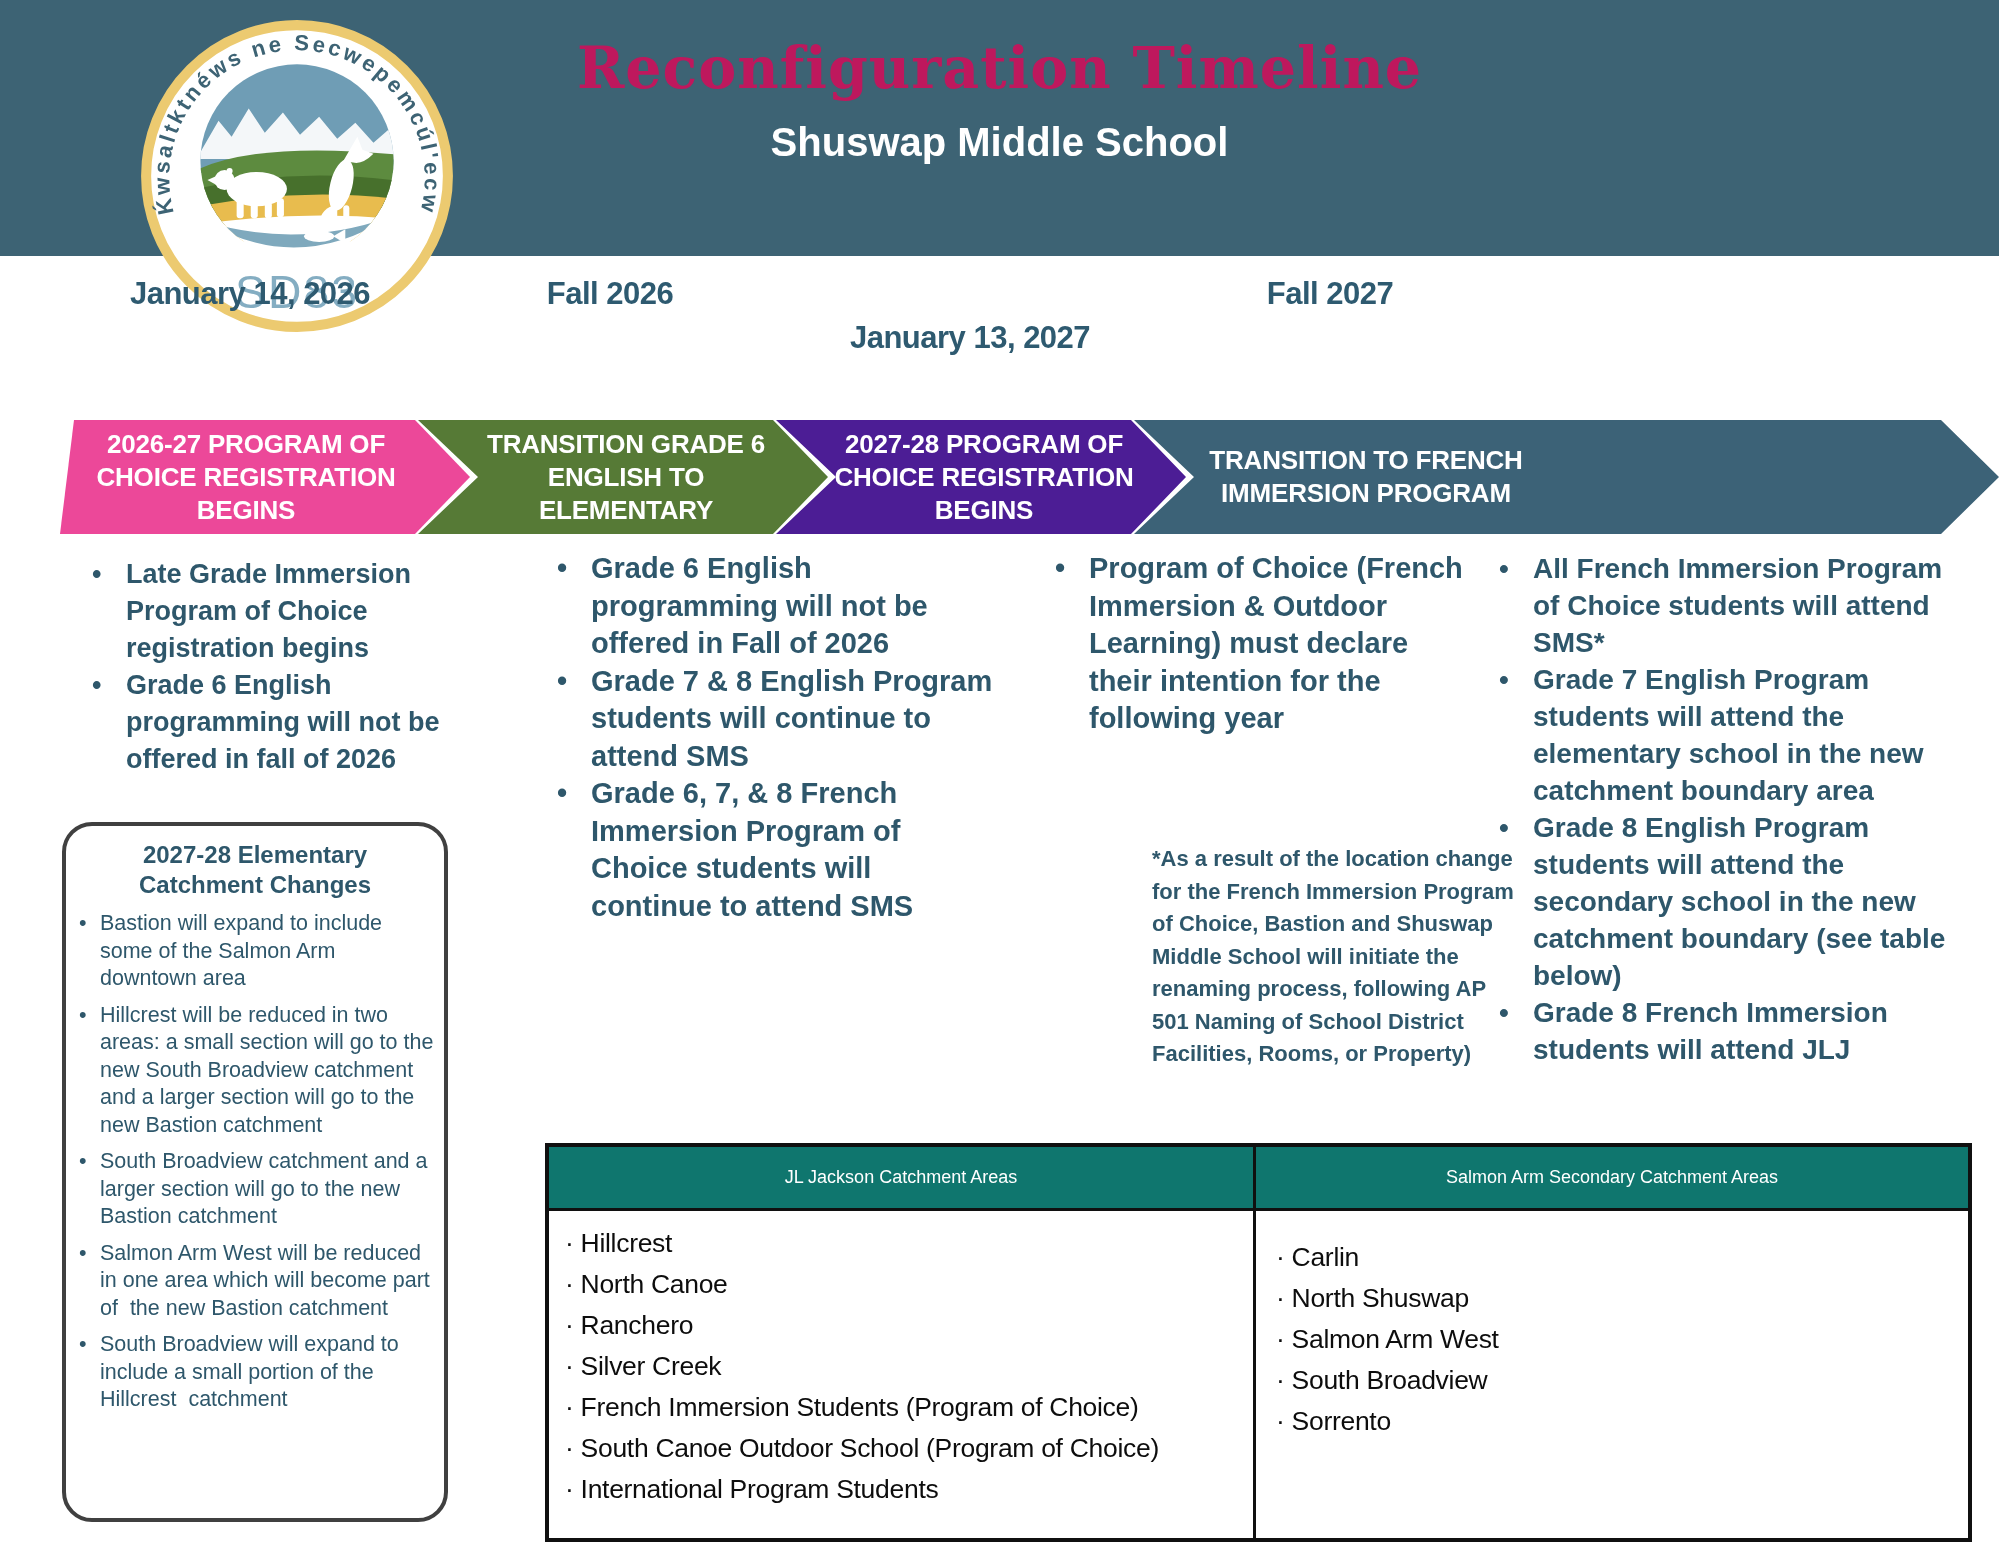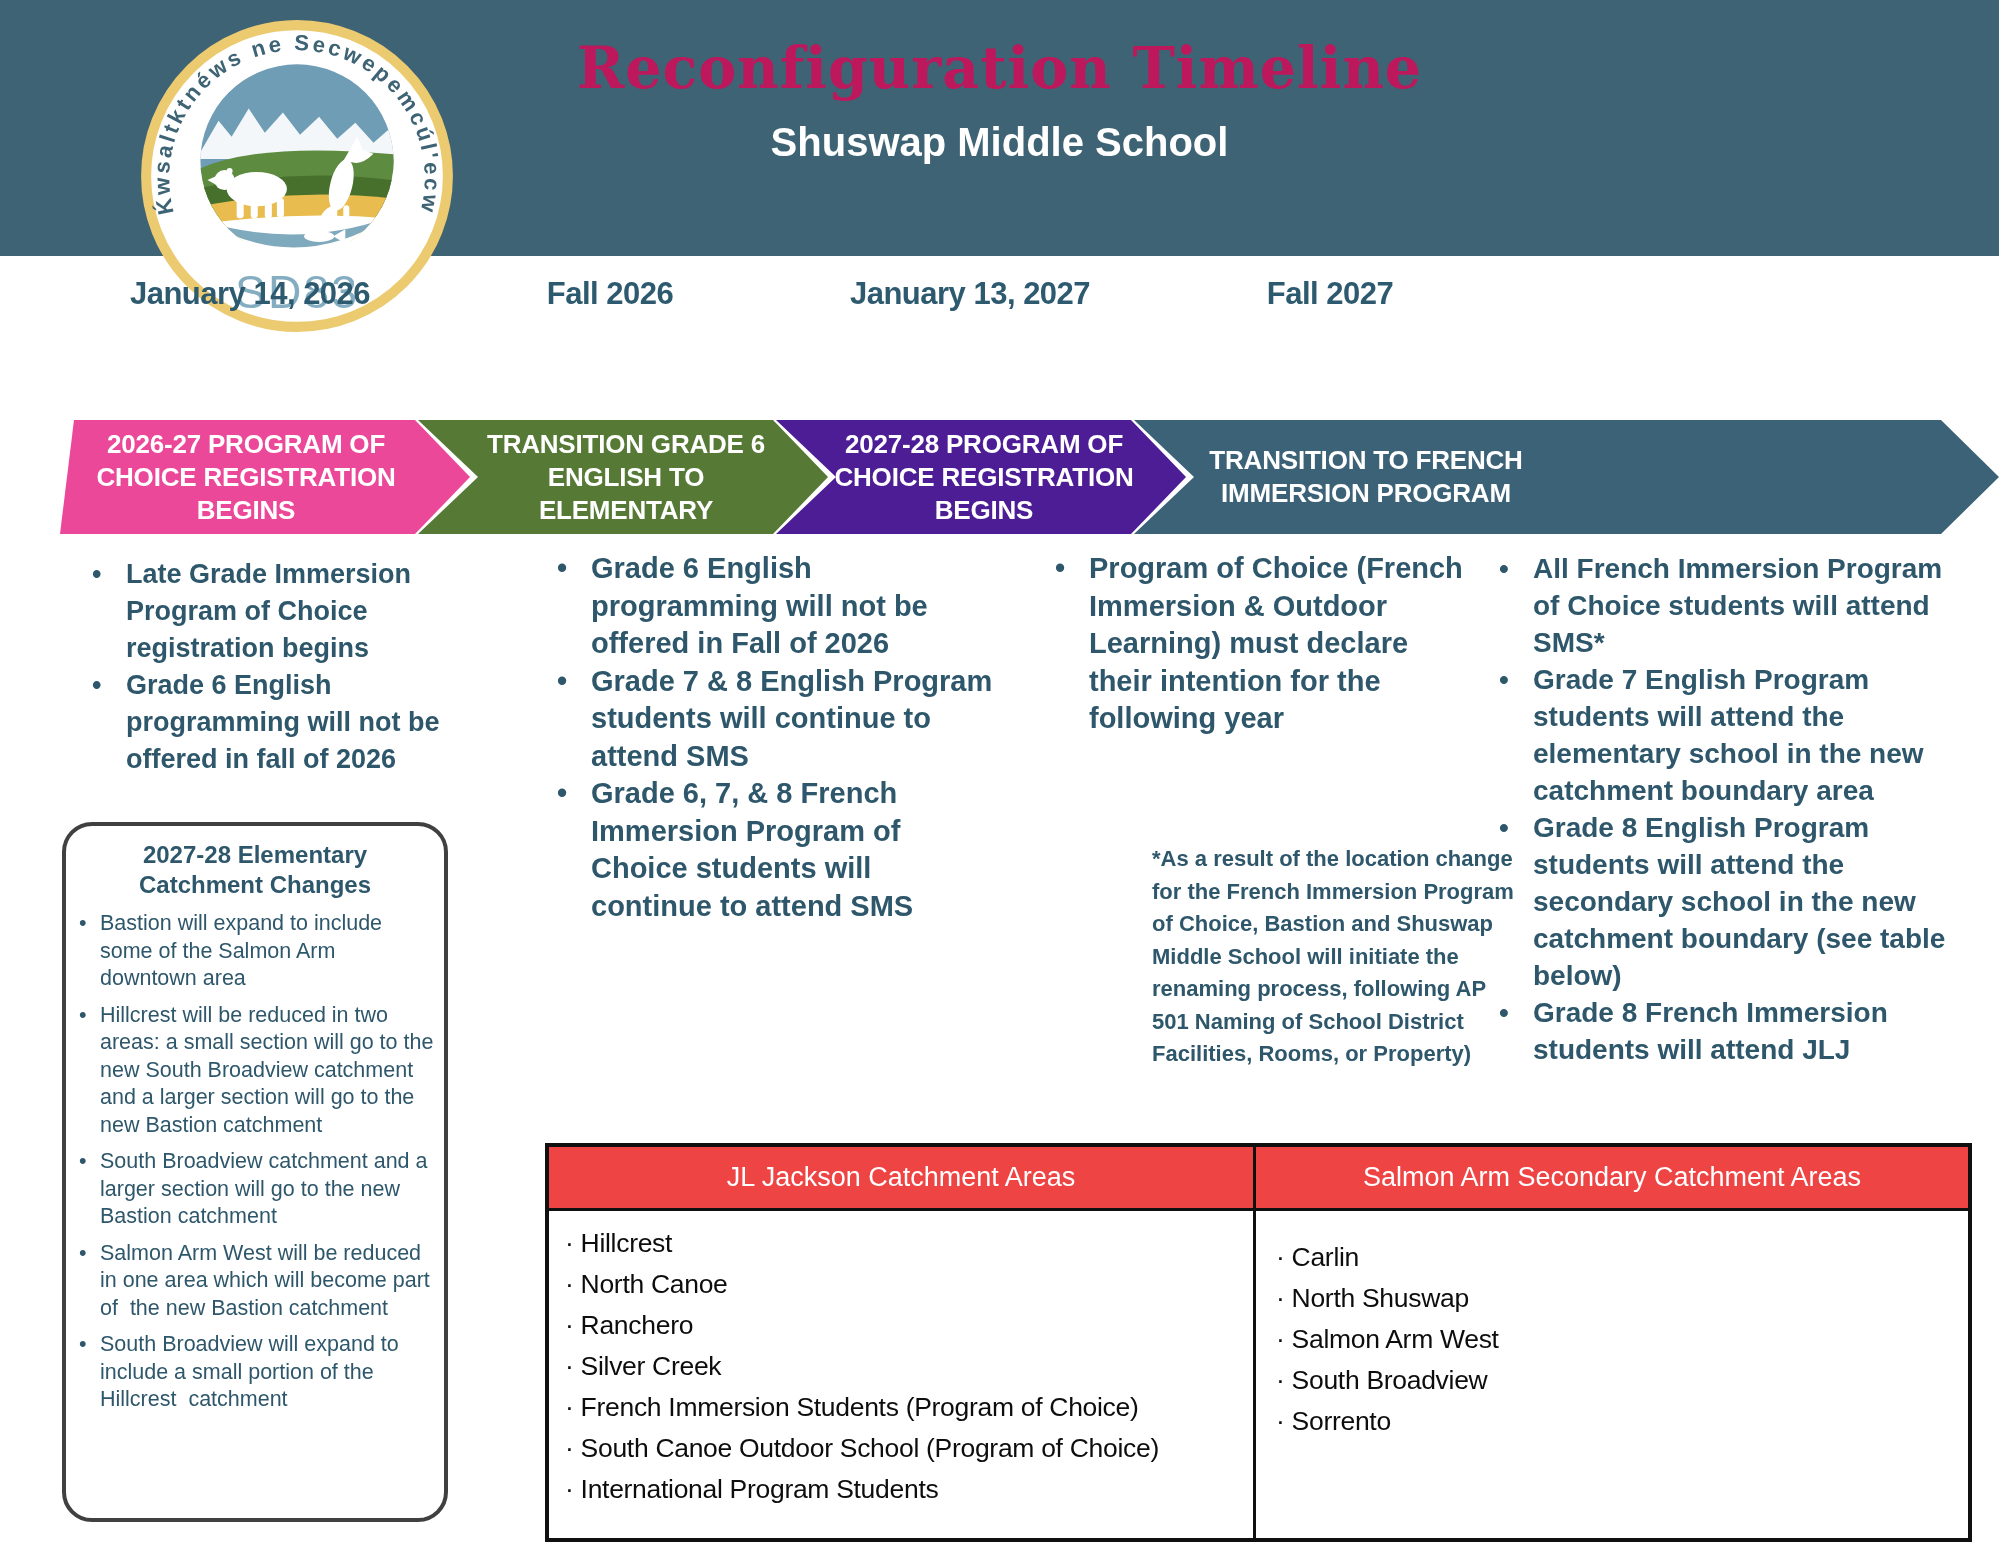--- a/index.html
+++ b/index.html
@@ -13,21 +13,21 @@
            font-family:"DejaVu Serif", serif; font-weight:bold; font-size:57px; color:#be185d; letter-spacing:1px; }
   .subtitle { position:absolute; left:0; top:120px; width:100%; text-align:center;
               font-weight:bold; font-size:40px; color:#ffffff; }
   .logo { position:absolute; left:136px; top:8px; }
 
   
   .date { position:absolute; top:276px; height:44px; text-align:center; font-size:31px;
           font-weight:bold; color:#2e5a70; letter-spacing:-0.5px; }
   #date-0 { left:55px;   width:390px; }
   #date-1 { left:415px;  width:390px; }
-  #date-2 { left:775px;  width:390px; }
+  #date-2 { left:775px;  width:390px;margin-top:44px; }
   #date-3 { left:1135px; width:390px; }
 
   
   .arrow { position:absolute; top:420px; height:114px; display:flex; align-items:center;
            justify-content:center; color:#ffffff; font-weight:bold; font-size:26px;
            line-height:33px; text-align:center; letter-spacing:-0.2px; }
   #arrow-0 { left:60px;  width:410px; padding:0 52px 0 14px;
              clip-path:polygon(14px 0, calc(100% - 55px) 0, 100% 50%, calc(100% - 55px) 100%, 0 100%); }
   #arrow-1 { left:418px; width:410px; padding:0 48px 0 54px;
              clip-path:polygon(0 0, calc(100% - 55px) 0, 100% 50%, calc(100% - 55px) 100%, 0 100%, 60px 50%); }
@@ -55,21 +55,21 @@
   .catchment-box h3 { text-align:center; font-size:24px; line-height:30px; color:#2e576b;
                       width:300px; margin:0 auto 10px; font-weight:bold; }
   .catchment-box ul { list-style:none; color:#2e576b; font-size:21.5px; line-height:27.5px; }
   .catchment-box li { position:relative; padding-left:26px; margin-bottom:9px; }
   .catchment-box li::before { content:"•"; position:absolute; left:5px; }
 
   
   .table { position:absolute; left:545px; top:1143px; width:1427px; height:399px;
            border:4px solid #101010; background:#ffffff; display:grid;
            grid-template-columns:707px 1fr; grid-template-rows:64px 1fr; }
-  .th { background:#ef4444; color:#ffffff; font-size:27px; display:flex; align-items:center;
+  .th { background:#0f766e; color:#ffffff; font-size:18px; display:flex; align-items:center;
         justify-content:center; border-bottom:3px solid #101010; }
   .th.first, .td.first { border-right:3px solid #101010; }
   .td { padding:12px 0 0 16px; }
   .td ul { list-style:none; font-size:26.5px; line-height:41px; color:#0d0d0d; letter-spacing:-0.3px; }
   .td li::before { content:"·\00a0"; }
   .td.second { padding-top:26px; padding-left:20px; }
 </style>
 </head>
 <body>
 

